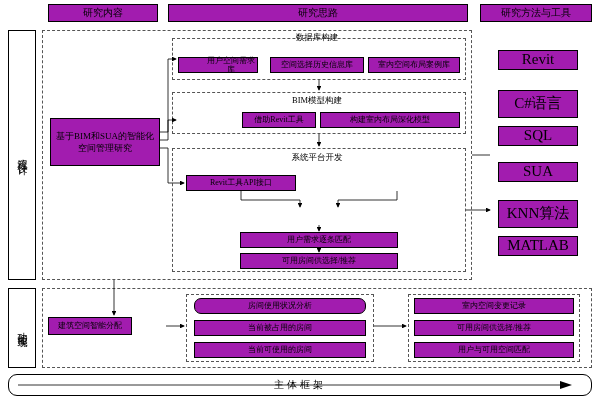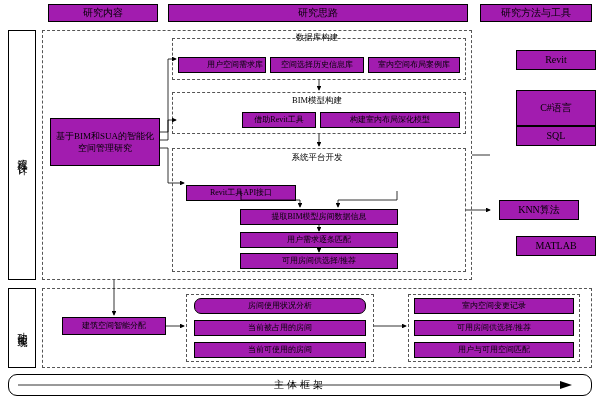--- a/index.html
+++ b/index.html
@@ -58,23 +58,22 @@
     font-size: 10px;
   }
   .title-box {
     font-size: 9px;
     line-height: 1.35;
   }
   .sect-title {
     font-size: 8.5px;
   }
   .right-item {
-    font-size: 10px;
+    font-size: 15px;
     font-family: "Liberation Serif", serif;
-    margin-left: 18px;
   }
   svg.lines {
     position: absolute;
     left: 0;
     top: 0;
     width: 600px;
     height: 400px;
     pointer-events: none;
   }
   .bottomband {
@@ -104,54 +103,54 @@
   <div class="label-vert" style="left:8px; top:288px; width:28px; height:80px;">
     <span>功能实现</span>
   </div>
 
   <div class="box dashed nofill" style="left:42px; top:30px; width:430px; height:250px;"></div>
 
   <div class="box title-box" style="left:50px; top:118px; width:110px; height:48px;">基于BIM和SUA的智能化空间管理研究</div>
 
   <div class="box dashed nofill" style="left:172px; top:38px; width:294px; height:42px;"></div>
   <div class="box nofill sect-title" style="left:262px; top:32px; width:110px; height:12px; border:none;">数据库构建</div>
-  <div class="box" style="left:178px; top:57px; width:88px; height:16px;padding-left:28px;">用户空间需求库</div>
+  <div class="box" style="left:178px; top:57px; width:80px; height:16px;padding-left:28px;">用户空间需求库</div>
   <div class="box" style="left:270px; top:57px; width:94px; height:16px;">空间选择历史信息库</div>
   <div class="box" style="left:368px; top:57px; width:92px; height:16px;">室内空间布局案例库</div>
 
   <div class="box dashed nofill" style="left:172px; top:92px; width:294px; height:42px;"></div>
   <div class="box nofill sect-title" style="left:262px; top:95px; width:110px; height:12px; border:none;">BIM模型构建</div>
   <div class="box" style="left:242px; top:112px; width:74px; height:16px;">借助Revit工具</div>
   <div class="box" style="left:320px; top:112px; width:140px; height:16px;">构建室内布局深化模型</div>
 
   <div class="box dashed nofill" style="left:172px; top:148px; width:294px; height:124px;"></div>
   <div class="box nofill sect-title" style="left:262px; top:152px; width:110px; height:12px; border:none;">系统平台开发</div>
-  <div class="box" style="left:186px; top:185px; width:110px; height:16px;">Revit工具API接口</div>
-  <div class="box" style="left:240px; top:209px; width:158px; height:16px;">提取BIM模型房间数据信息</div>
+  <div class="box" style="left:186px; top:175px; width:110px; height:16px;">Revit工具API接口</div>
   <div class="box" style="left:240px; top:232px; width:158px; height:16px;">用户需求逐条匹配</div>
   <div class="box" style="left:240px; top:253px; width:158px; height:16px;">可用房间供选择/推荐</div>
 
   <div class="box dashed nofill" style="left:42px; top:288px; width:550px; height:80px;"></div>
 
-  <div class="box" style="left:62px; top:317px; width:104px; height:18px;text-align:right;">建筑空间智能分配</div>
+  <div class="box" style="left:48px; top:317px; width:84px; height:18px;text-align:right;">建筑空间智能分配</div>
 
   <div class="box dashed nofill" style="left:186px; top:294px; width:188px; height:68px;"></div>
   <div class="box" style="left:194px; top:298px; width:172px; height:16px;border-radius:7px;">房间使用状况分析</div>
   <div class="box" style="left:194px; top:320px; width:172px; height:16px;">当前被占用的房间</div>
   <div class="box" style="left:194px; top:342px; width:172px; height:16px;">当前可使用的房间</div>
 
   <div class="box dashed nofill" style="left:408px; top:294px; width:172px; height:68px;"></div>
   <div class="box" style="left:414px; top:298px; width:160px; height:16px;">室内空间变更记录</div>
   <div class="box" style="left:414px; top:320px; width:160px; height:16px;">可用房间供选择/推荐</div>
   <div class="box" style="left:414px; top:342px; width:160px; height:16px;">用户与可用空间匹配</div>
 
   <div class="box right-item" style="left:498px; top:50px; width:80px; height:20px;">Revit</div>
-  <div class="box right-item" style="left:498px; top:90px; width:80px; height:36px;">C#语言</div>
+  <div class="box right-item" style="left:498px; top:90px; width:80px; height:28px;">C#语言</div>
   <div class="box right-item" style="left:498px; top:126px; width:80px; height:20px;">SQL</div>
-  <div class="box right-item" style="left:481px; top:200px; width:80px; height:20px;">KNN算法</div>
+  <div class="box right-item" style="left:498px; top:162px; width:80px; height:20px;">SUA</div>
+  <div class="box right-item" style="left:498px; top:200px; width:80px; height:28px;">KNN算法</div>
   <div class="box right-item" style="left:498px; top:236px; width:80px; height:20px;">MATLAB</div>
 
   <div class="bottomband" style="left:8px; top:374px; width:584px; height:22px;border-radius:9px;">
     <span>主体框架</span>
   </div>
 
   <svg class="lines" viewBox="0 0 600 400">
     <defs>
       <marker id="ar" markerWidth="6" markerHeight="6" refX="5" refY="3" orient="auto">
         <path d="M0,0 L6,3 L0,6 z" fill="#000"></path>

